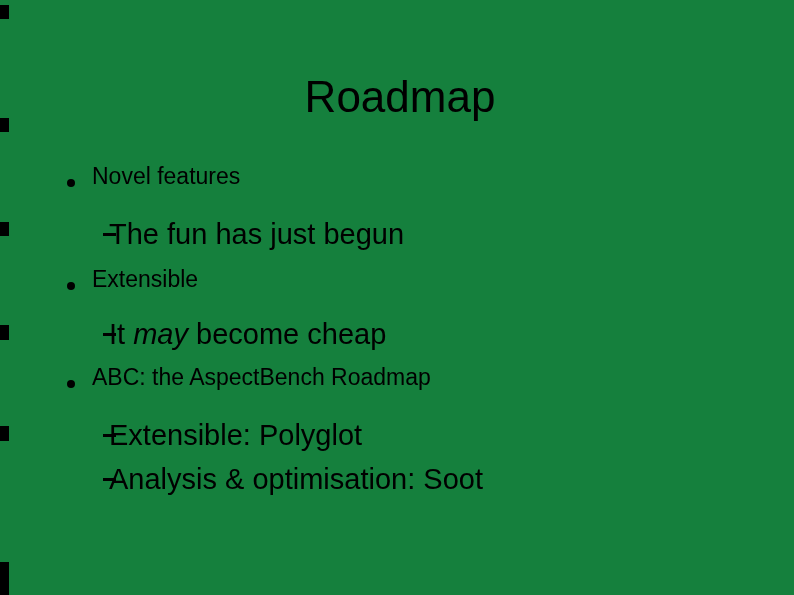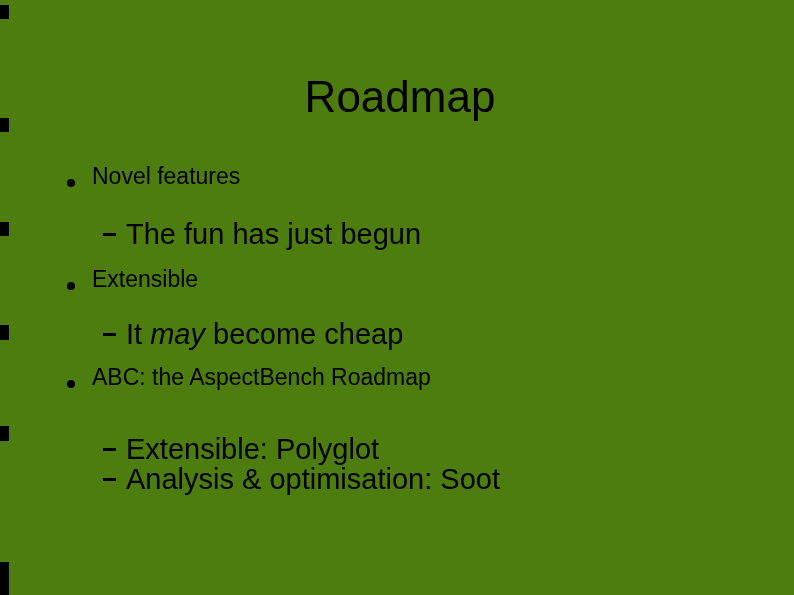--- a/index.html
+++ b/index.html
@@ -27,21 +27,21 @@
     white-space: nowrap;
   }
   .line {
     position: absolute;
     line-height: 1;
     white-space: nowrap;
   }
   .b1 { left: 67px; font-size: 23px; }
   .b2 { left: 103px; font-size: 29px; }
   .b1 .txt { display: inline-block; margin-left: 25px; }
-  .b2 .txt { display: inline-block; margin-left: 23px; }
+  .b2 .txt { display: inline-block; margin-left: 6px; }
   .dot {
     position: absolute;
     left: 0;
     top: 14px;
     width: 8px;
     height: 8px;
     background: #000000;
     border-radius: 50%;
   }
   .dash {
@@ -62,21 +62,21 @@
   .em1 { top: 5px;   height: 14px; }
   .em2 { top: 118px; height: 14px; }
   .em3 { top: 222px; height: 14px; }
   .em4 { top: 325px; height: 15px; }
   .em5 { top: 426px; height: 15px; }
   .em6 { top: 562px; height: 33px; }
 </style>
 </head>
 <body>
 
-<div id="slide" style="background: #4d7c0f; color: rgb(0, 0, 0);">
+<div id="slide" style="background: #15803d; color: rgb(0, 0, 0);">
 
   <div class="title">Roadmap</div>
 
   <div class="line b1" style="top:165px">
     <span class="dot"></span>
     <span class="txt">Novel features</span>
   </div>
 
   <div class="line b2" style="top:220px">
     <span class="dash"></span>
@@ -91,21 +91,21 @@
   <div class="line b2" style="top:320px">
     <span class="dash"></span>
     <span class="txt"><span>It </span><em>may</em><span> become cheap</span></span>
   </div>
 
   <div class="line b1" style="top:366px">
     <span class="dot"></span>
     <span class="txt">ABC: the AspectBench Roadmap</span>
   </div>
 
-  <div class="line b2" style="top:435px">
+  <div class="line b2" style="top:421px">
     <span class="dash"></span>
     <span class="txt">Extensible: Polyglot</span>
   </div>
 
   <div class="line b2" style="top:465px">
     <span class="dash"></span>
     <span class="txt">Analysis &amp; optimisation: Soot</span>
   </div>
 
   <div class="edge-mark em1" style="background: rgb(0, 0, 0);"></div>

